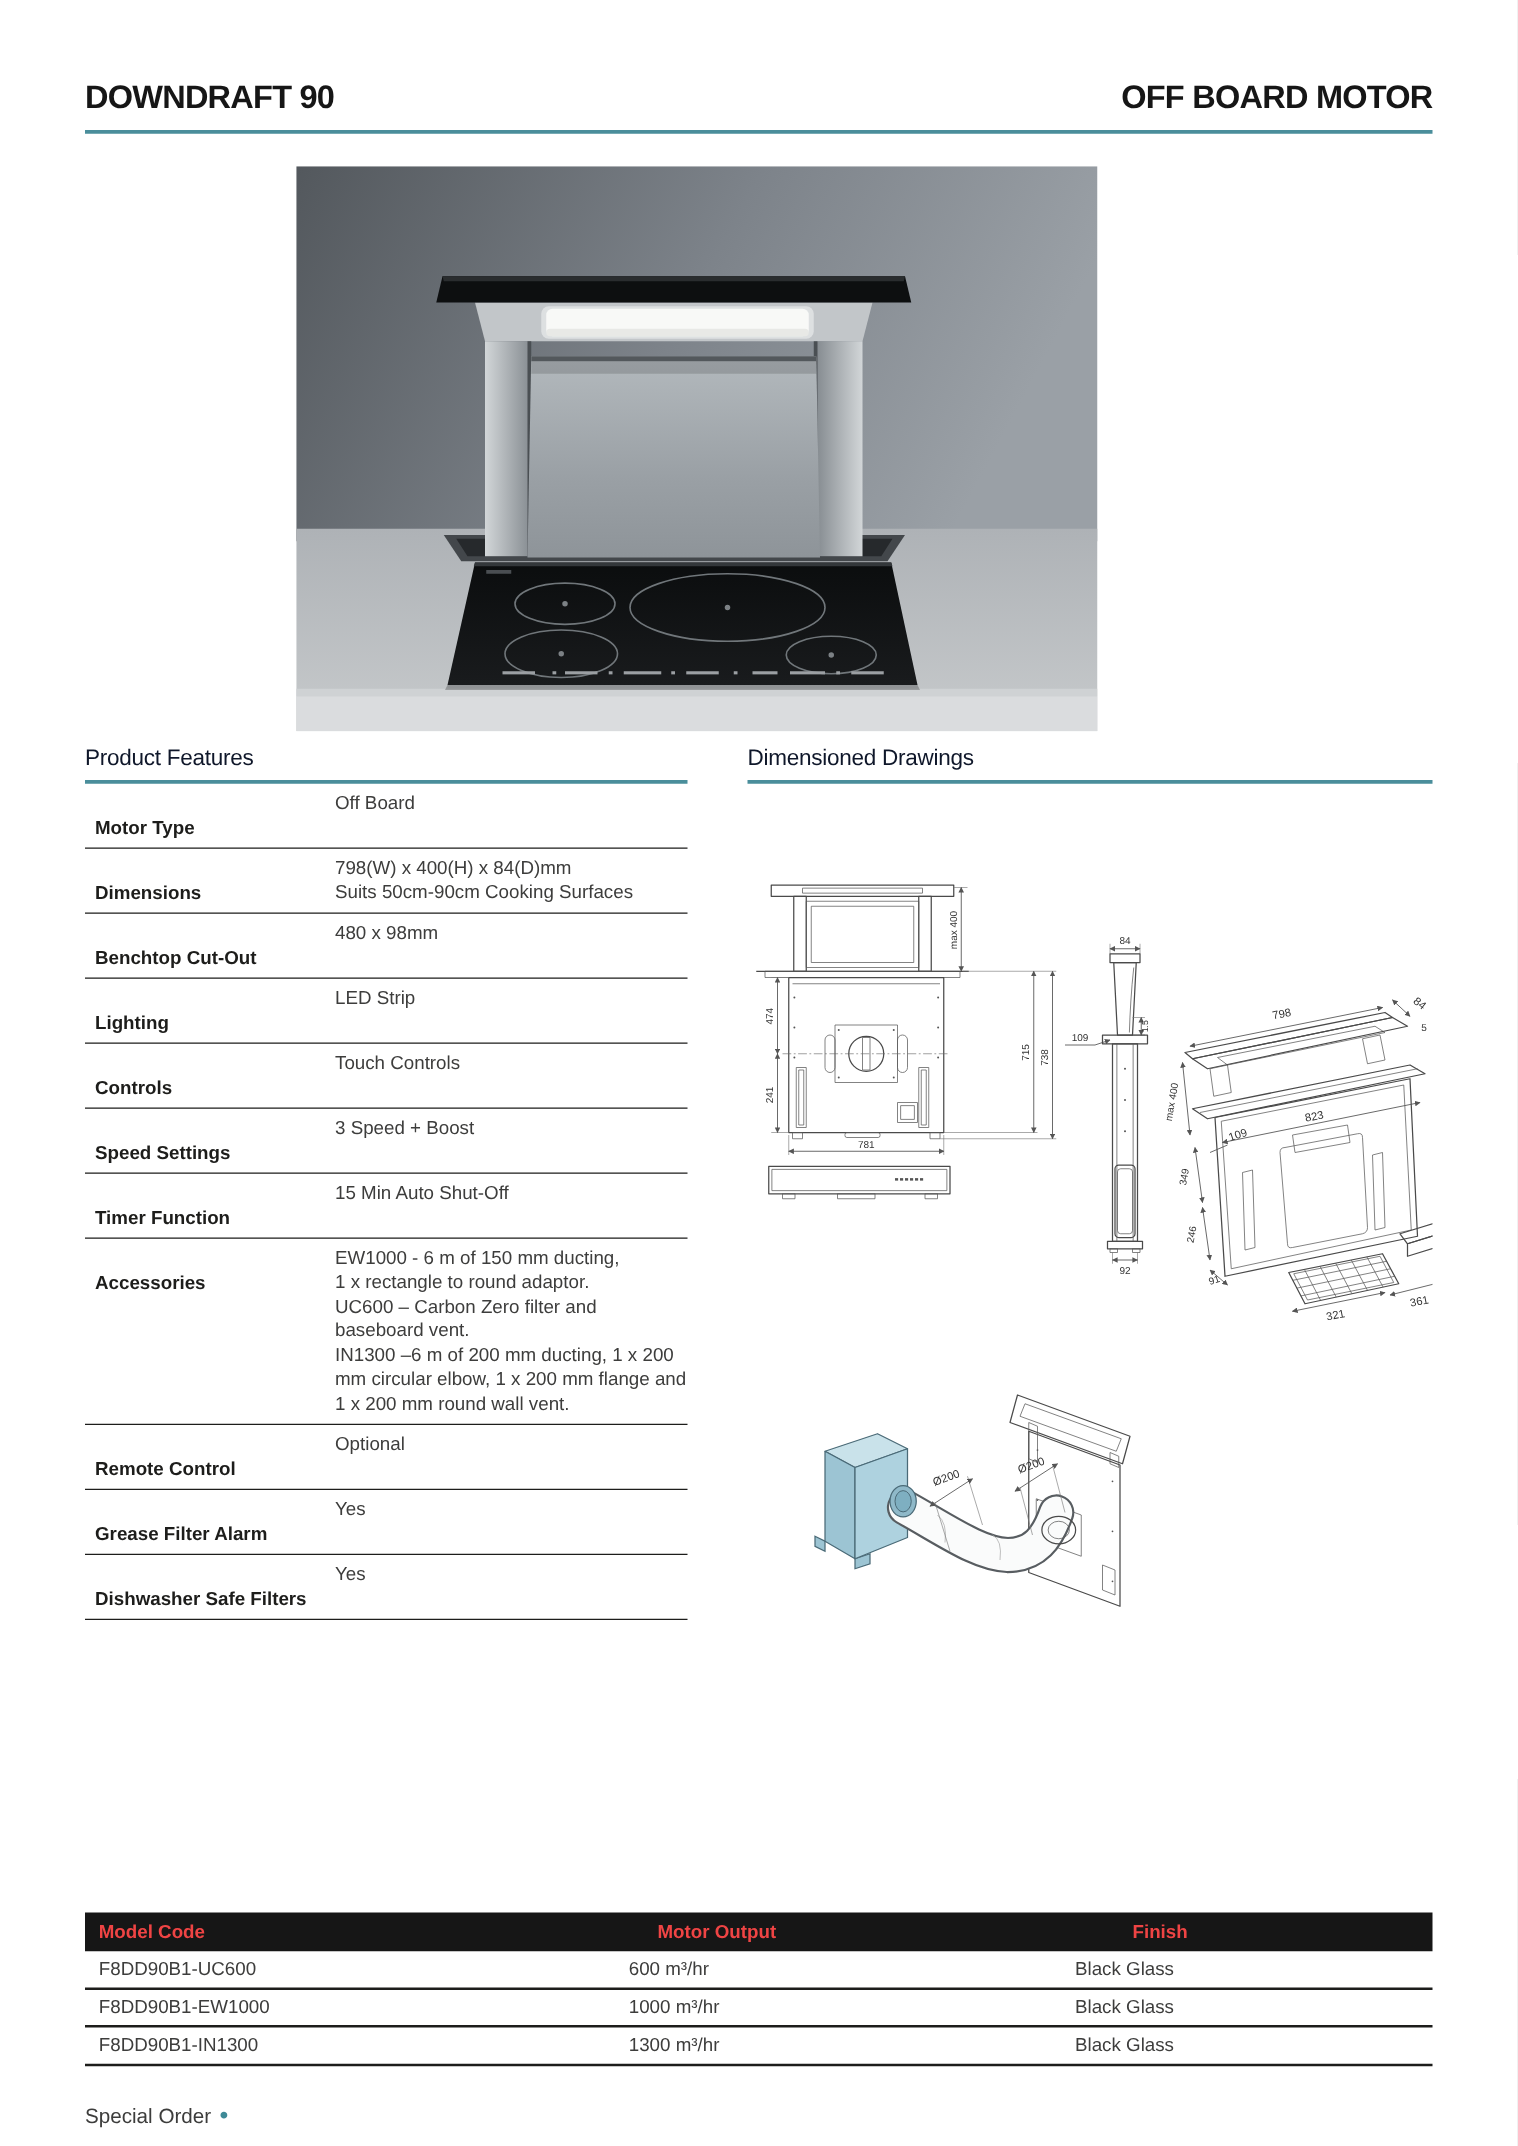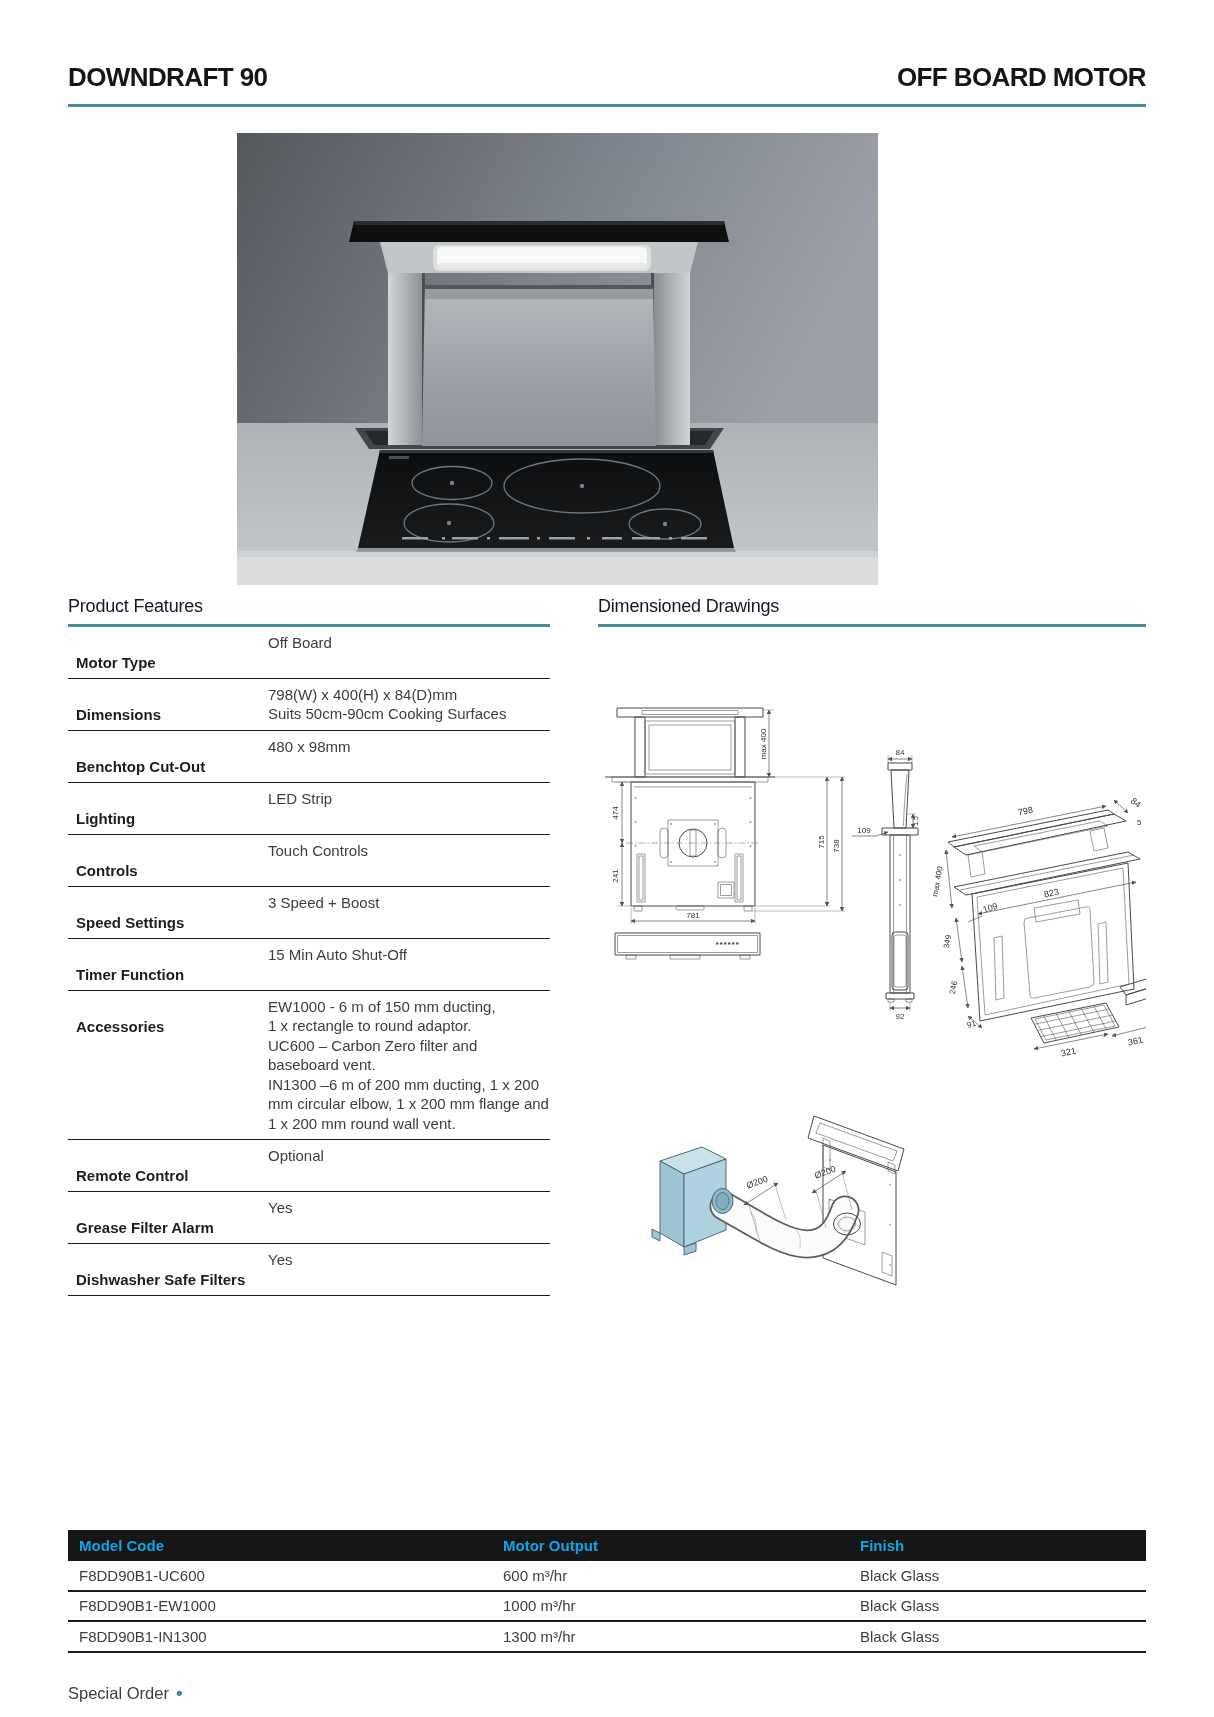--- a/index.html
+++ b/index.html
@@ -12,21 +12,21 @@
   .photo{position:absolute;left:237px;top:133px;width:641px;height:452px;}
   .sec-title{font-size:18px;color:#0f172a;letter-spacing:-0.2px;}
   .sec-rule{width:100%;height:2.5px;background:#4a8e9b;margin-top:7px;}
   .features{position:absolute;left:68px;top:596px;width:482px;}
   .frow{display:flex;border-bottom:1.5px solid #1d1d1b;padding:6px 0 6px 8px;}
   .flabel{flex:none;width:192px;font-weight:700;font-size:15px;color:#1d1d1b;line-height:19px;padding-top:1px;margin-top:19px;}
   .fvalue{font-size:15px;color:#3d3d3c;line-height:19.5px;white-space:pre-line;}
   .drawings{position:absolute;left:598px;top:596px;width:548px;}
   .dsvg{position:absolute;left:598px;top:640px;}
   .mtable{position:absolute;left:68px;top:1530px;width:1078px;font-size:15px;}
-  .mhead{display:flex;background:#161616;color:#0ea5e9;font-weight:700;height:31px;align-items:center;}
+  .mhead{display:flex;background:#161616;color:#ef4444;font-weight:700;height:31px;align-items:center;gap:23px;}
   .mrow{display:flex;height:28.5px;align-items:center;border-bottom:2px solid #1d1d1b;color:#3d3d3c;}
   .c1{width:435px;padding-left:11px;box-sizing:border-box;}
   .c2{width:357px;}
   .c3{flex:1;}
   .footer{position:absolute;left:68px;top:1682px;font-size:16.5px;color:#3d3d3c;}
   .dot{color:#3e8a97;font-size:19px;margin-left:7px;font-weight:700;}
   
   .ol{stroke:#4a4a4a;stroke-width:1;fill:none;stroke-linejoin:round;}
   .ol2{stroke:#5a5a5a;stroke-width:.6;fill:none;stroke-linejoin:round;}
   .dl{stroke:#555;stroke-width:.7;fill:none;}

